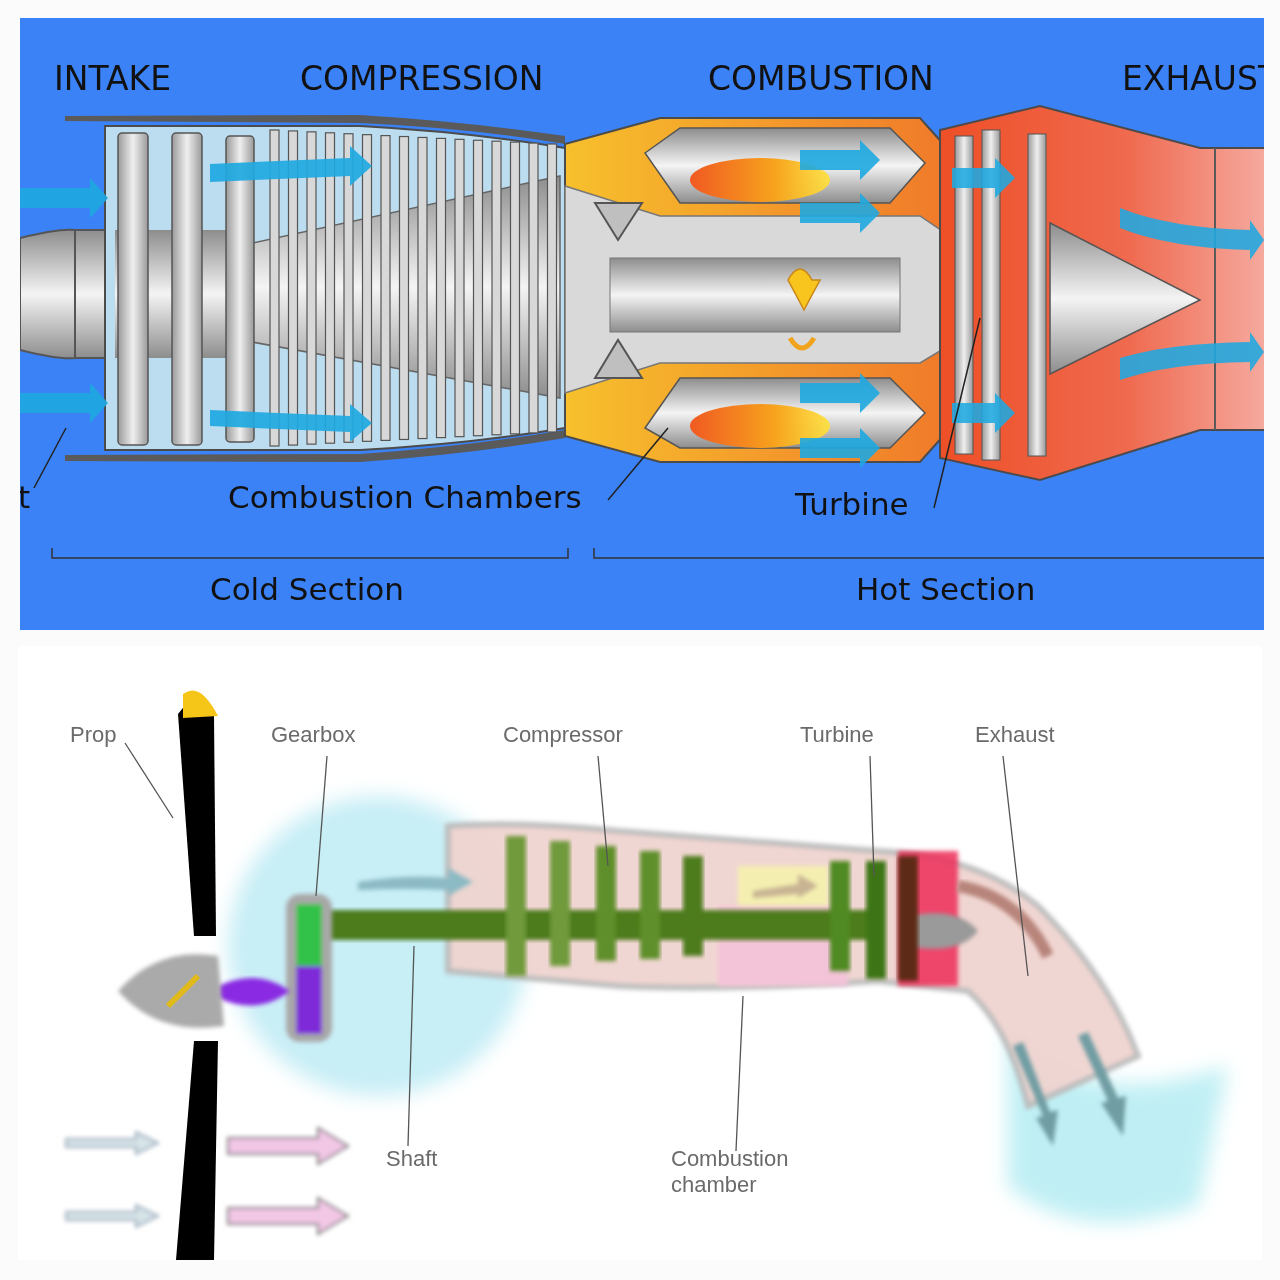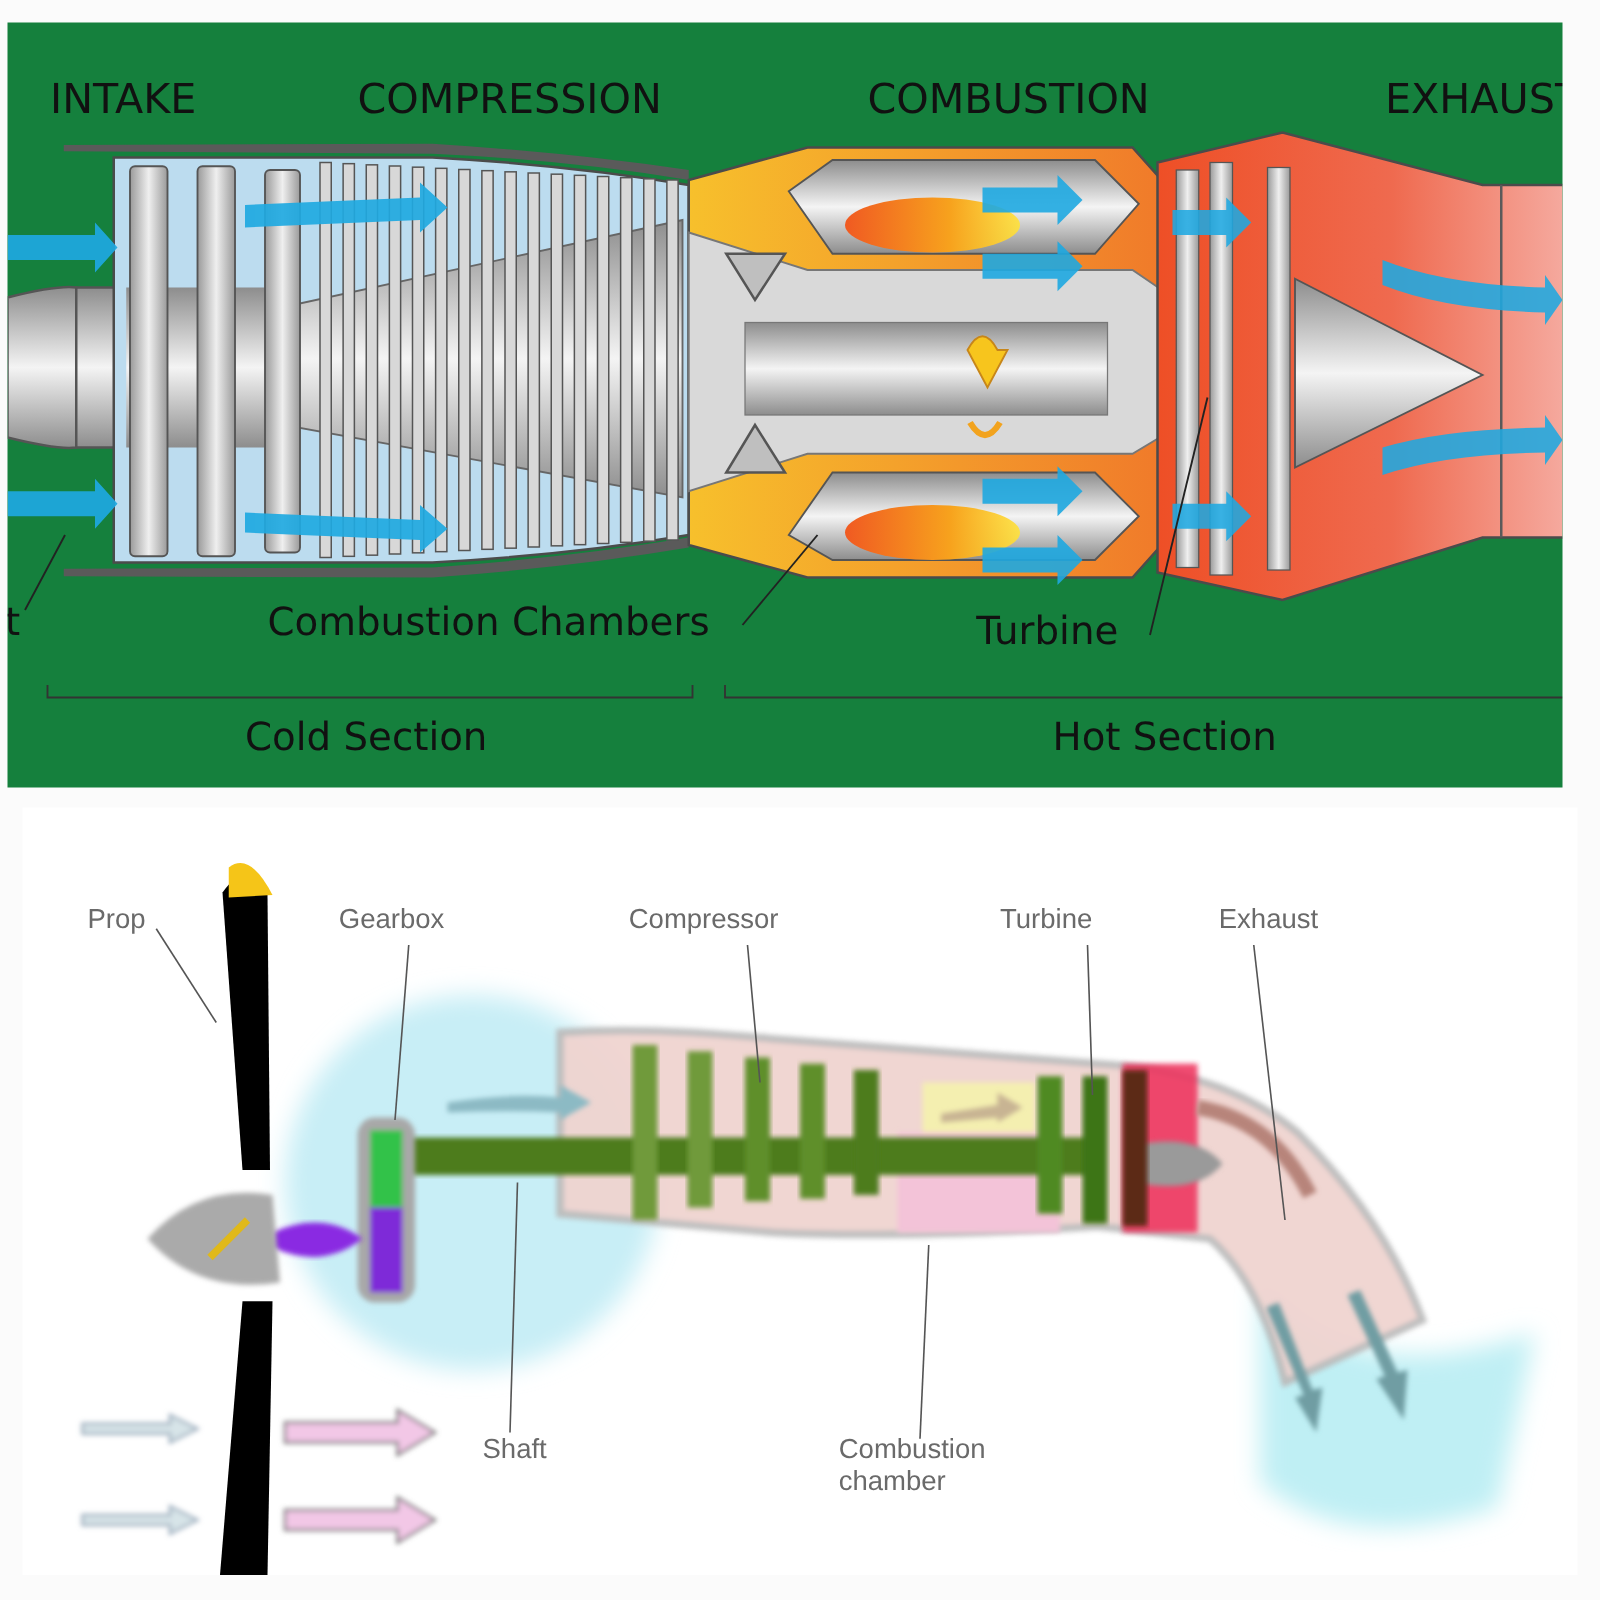--- a/index.html
+++ b/index.html
@@ -1,18 +1,18 @@
 <!DOCTYPE html>
 <html><head>
 <meta charset="utf-8">
 <style>
   html, body { margin: 0; padding: 0; background: #ffffff; }
   body { width: 1280px; height: 1280px; position: relative; overflow: hidden; font-family: "DejaVu Sans", sans-serif; }
   #frame { position: absolute; left: 0; top: 0; width: 1280px; height: 1280px; background: #fbfbfb; }
-  #panel-top { position: absolute; left: 6px; top: 18px; width: 1244px; height: 612px; background: #15803d; overflow: hidden; }
+  #panel-top { position: absolute; left: 20px; top: 18px; width: 1244px; height: 612px; background: #3b82f6; overflow: hidden; }
   #panel-bottom { position: absolute; left: 18px; top: 646px; width: 1244px; height: 614px; background: #ffffff; overflow: hidden; }
   svg { display: block; }
   .lbl-big { font-family: "DejaVu Sans", sans-serif; font-size: 33px; fill: #111; }
   .lbl-mid { font-family: "DejaVu Sans", sans-serif; font-size: 31px; fill: #111; }
   .lbl-small { font-family: "Liberation Sans", sans-serif; font-size: 22px; fill: #6a6a6a; filter: url(#blurText); }
 </style>
 </head>
 <body>
 
 <div id="frame">

